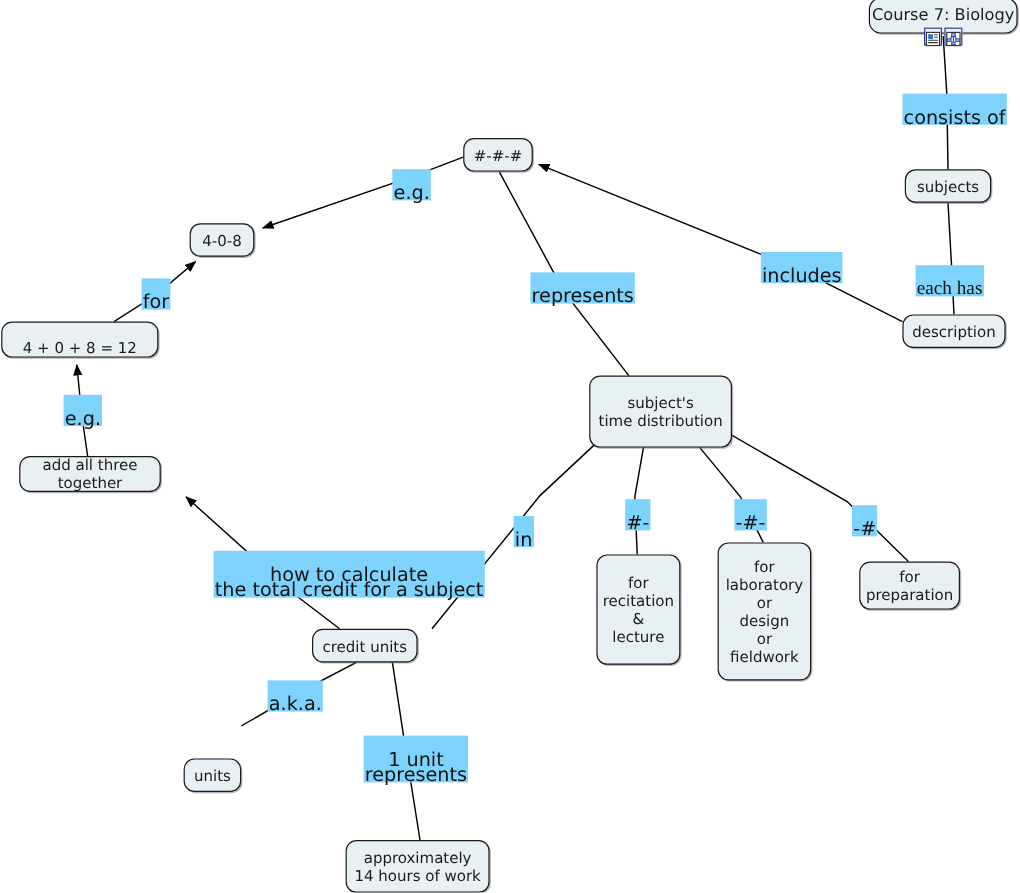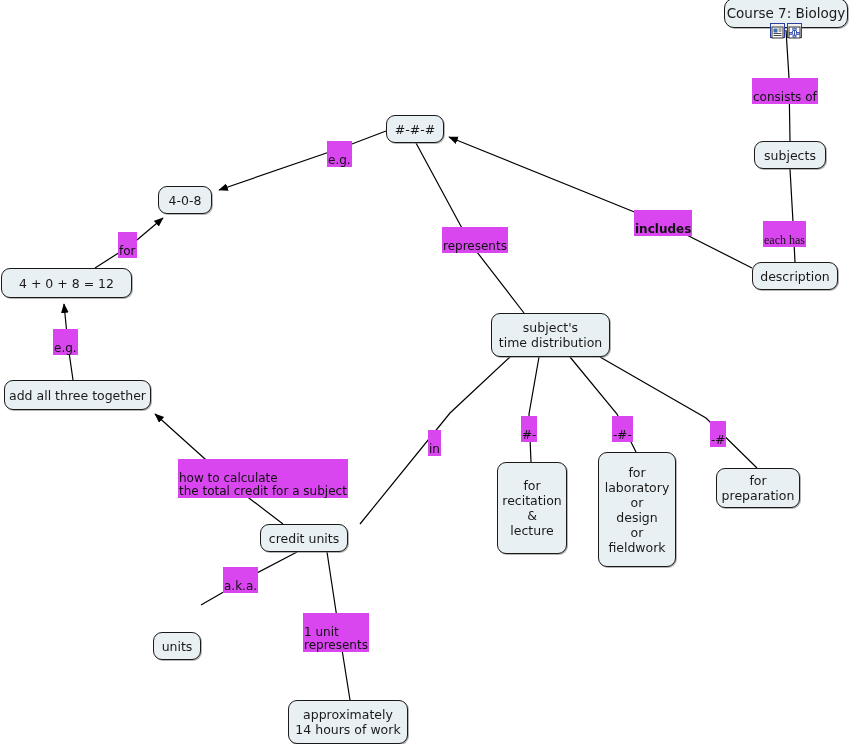--- a/index.html
+++ b/index.html
@@ -41,24 +41,25 @@
     z-index: 2;
     box-shadow: 1px 1px 0px rgba(120,120,120,0.55);
   }
   .node.title-node {
     border-radius: 10px;
     font-size: 13.5px;
   }
   .link-label {
     position: absolute;
     color: #111111;
-    font-size: 12px;
+    font-size: 16px;
     line-height: 13px;
+    text-align: center;
     white-space: pre-line;
-    background: #d946ef;
+    background: #7dd3fc;
     z-index: 3;
     padding: 0 1px;
   }
   .icon-tray {
     position: absolute;
     display: flex;
     gap: 2px;
     z-index: 4;
   }
   .mini-icon {
@@ -150,42 +151,42 @@
   </div>
 
   <div class="node" style="left:386px; top:115px; width:58px; height:28px;">
     <span>#-#-#</span>
   </div>
 
   <div class="node" style="left:158px; top:186px; width:54px; height:28px;text-align:right;">
     <span>4-0-8</span>
   </div>
 
-  <div class="node" style="left:1px; top:268px; width:131px; height:30px;">
+  <div class="node" style="left:1px; top:268px; width:131px; height:30px;align-items:flex-end;">
     <span>4 + 0 + 8 = 12</span>
   </div>
 
-  <div class="node" style="left:4px; top:380px; width:147px; height:30px;">
+  <div class="node" style="left:16px; top:380px; width:118px; height:30px;">
     <span>add all three together</span>
   </div>
 
   <div class="node" style="left:260px; top:524px; width:88px; height:28px;">
     <span>credit units</span>
   </div>
 
   <div class="node" style="left:153px; top:632px; width:48px; height:28px;">
     <span>units</span>
   </div>
 
   <div class="node" style="left:288px; top:700px; width:120px; height:44px;">
     <span>approximately
 14 hours of work</span>
   </div>
 
-  <div class="node" style="left:491px; top:313px; width:119px; height:44px;">
+  <div class="node" style="left:491px; top:313px; width:119px; height:60px;">
     <span>subject's
 time distribution</span>
   </div>
 
   <div class="node" style="left:497px; top:462px; width:70px; height:92px;">
     <span>for
 recitation
 &amp;
 lecture</span>
   </div>
@@ -205,21 +206,21 @@
   </div>
 
   <div class="link-label" style="left:752px; top:78px;">
     <span>consists of</span>
   </div>
 
   <div class="link-label" style="left:763px; top:221px;font-family:Liberation Serif, serif;">
     <span>each has</span>
   </div>
 
-  <div class="link-label" style="left:634px; top:210px;font-weight:bold;">
+  <div class="link-label" style="left:634px; top:210px;">
     <span>includes</span>
   </div>
 
   <div class="link-label" style="left:327px; top:141px;">
     <span>e.g.</span>
   </div>
 
   <div class="link-label" style="left:118px; top:232px;">
     <span>for</span>
   </div>

